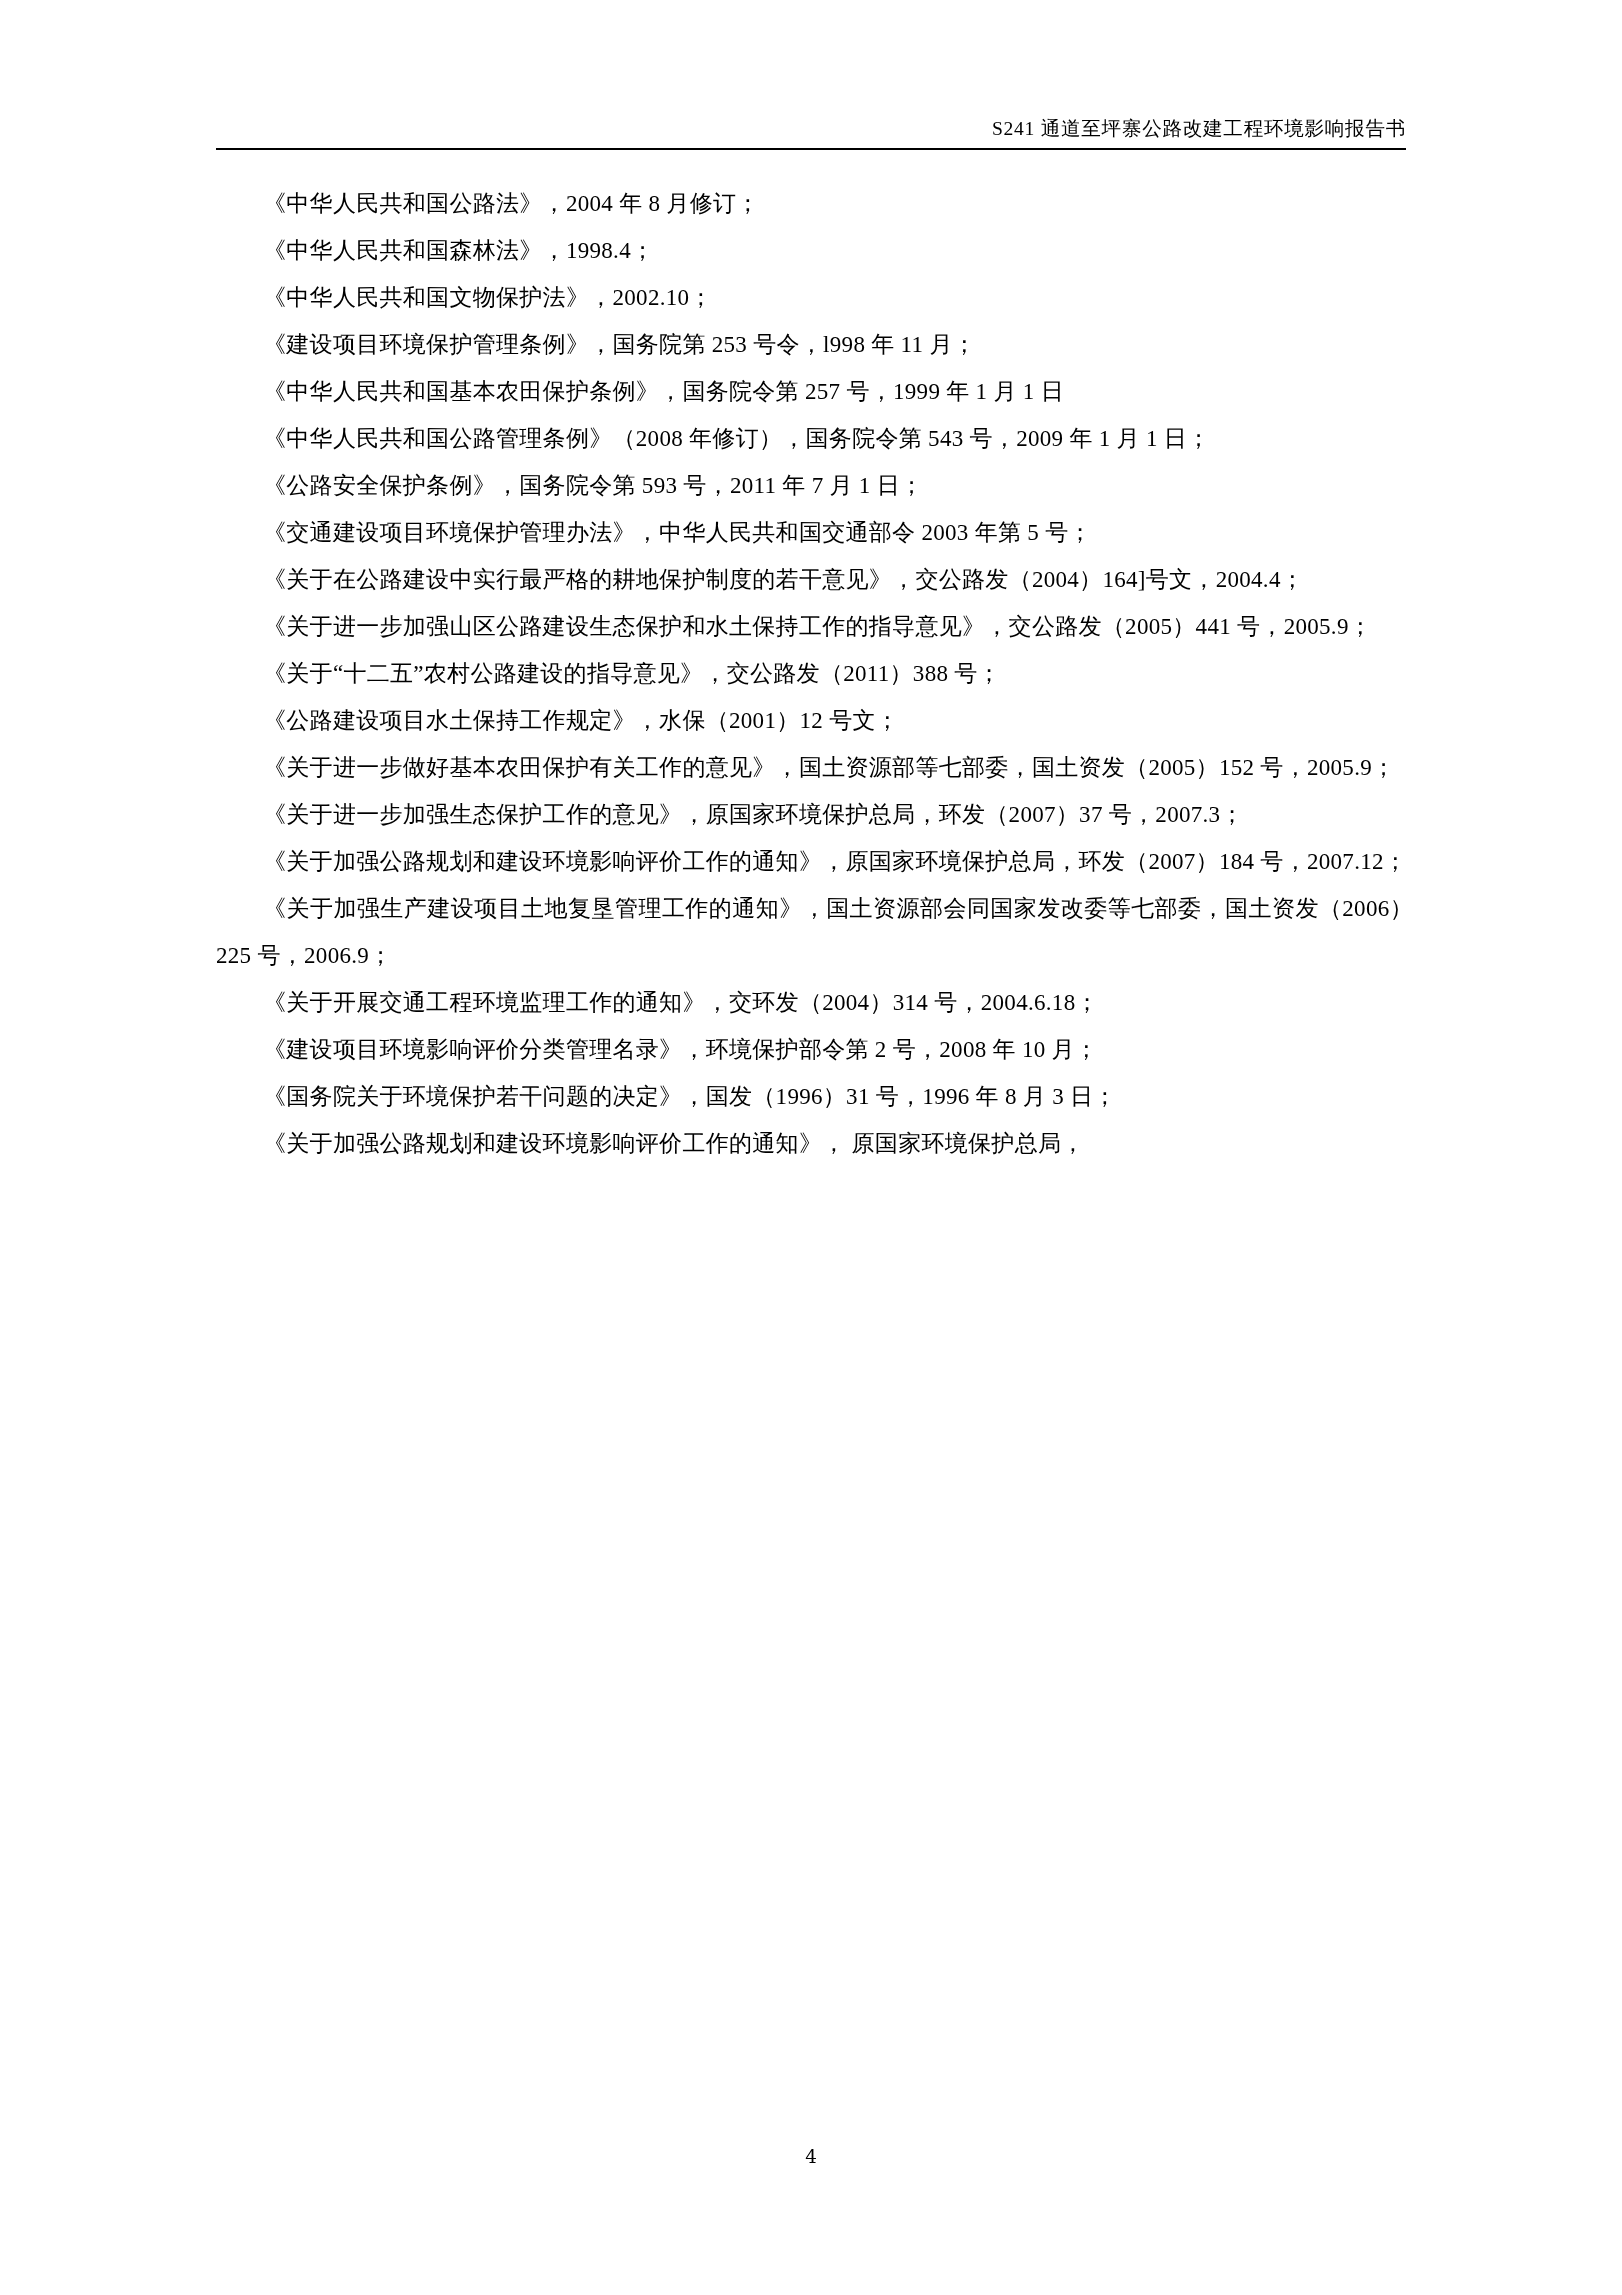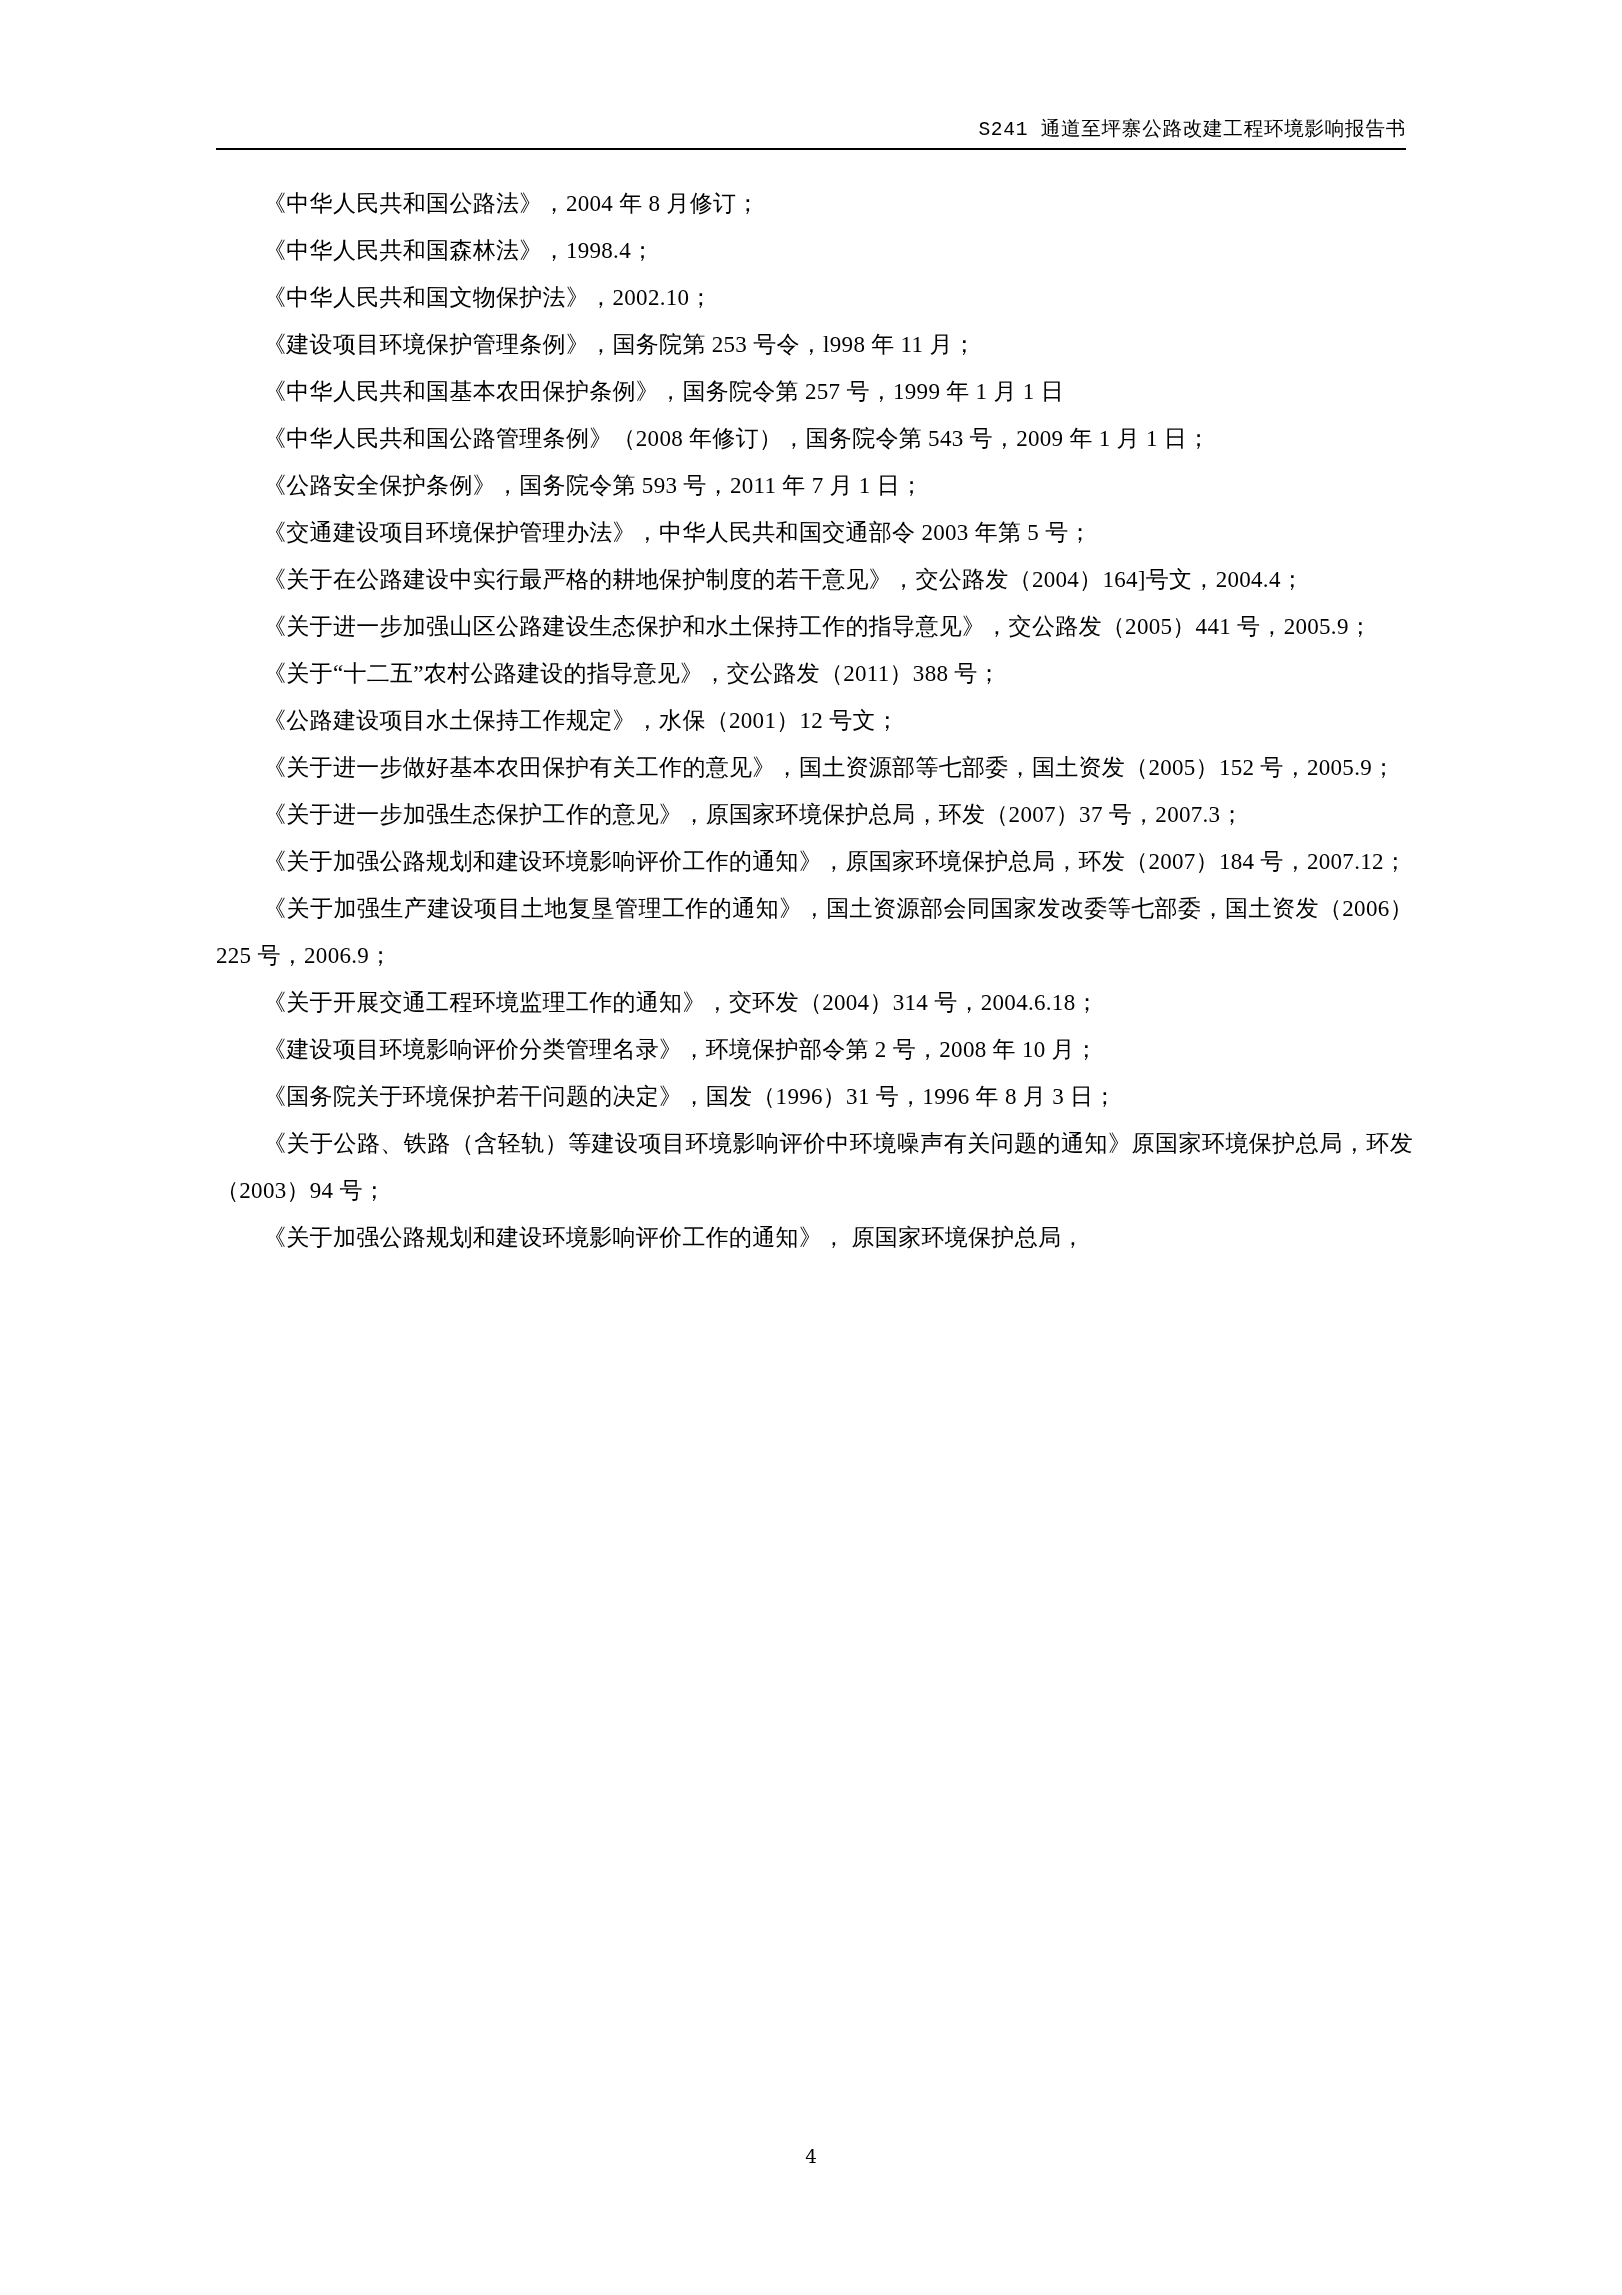--- a/index.html
+++ b/index.html
@@ -25,21 +25,21 @@
     top: 111px;
     left: 216px;
     right: 216px;
     height: 39px;
   }
   .header-text {
     position: absolute;
     right: 0;
     bottom: 7.9px;
     font-size: 19.6px;
-    font-family: Liberation Mono, monospace;
+    font-family: Liberation Serif, serif;
     letter-spacing: 0.7px;
     white-space: nowrap;
   }
   .header-rule {
     position: absolute;
     left: 0;
     right: 0;
     bottom: 0;
     border-bottom: 2px solid #000000;
   }
@@ -92,21 +92,20 @@
     <p class="para">《关于进一步加强山区公路建设生态保护和水土保持工作的指导意见》，交公路发（2005）441 号，2005.9；</p>
     <p class="para">《关于“十二五”农村公路建设的指导意见》，交公路发（2011）388 号；</p>
     <p class="para">《公路建设项目水土保持工作规定》，水保（2001）12 号文；</p>
     <p class="para">《关于进一步做好基本农田保护有关工作的意见》，国土资源部等七部委，国土资发（2005）152 号，2005.9；</p>
     <p class="para">《关于进一步加强生态保护工作的意见》，原国家环境保护总局，环发（2007）37 号，2007.3；</p>
     <p class="para">《关于加强公路规划和建设环境影响评价工作的通知》，原国家环境保护总局，环发（2007）184 号，2007.12；</p>
     <p class="para">《关于加强生产建设项目土地复垦管理工作的通知》，国土资源部会同国家发改委等七部委，国土资发（2006）225 号，2006.9；</p>
     <p class="para">《关于开展交通工程环境监理工作的通知》，交环发（2004）314 号，2004.6.18；</p>
     <p class="para">《建设项目环境影响评价分类管理名录》，环境保护部令第 2 号，2008 年 10 月；</p>
     <p class="para">《国务院关于环境保护若干问题的决定》，国发（1996）31 号，1996 年 8 月 3 日；</p>
-    <p class="para">《关于公路、铁路（含轻轨）等建设项目环境影响评价中环境噪声有关问题的通知》原国家环境保护总局，环发（2003）94 号；</p>
     <p class="para">《关于加强公路规划和建设环境影响评价工作的通知》，  原国家环境保护总局，</p>
   </div>
 
   <div class="footer">
     <span>4</span>
   </div>
 
 </div>
 
 

